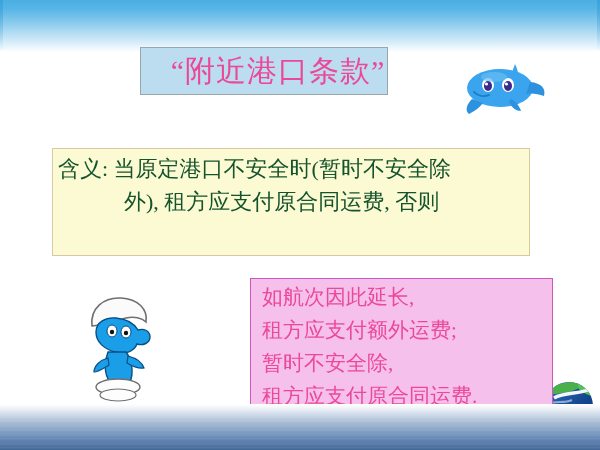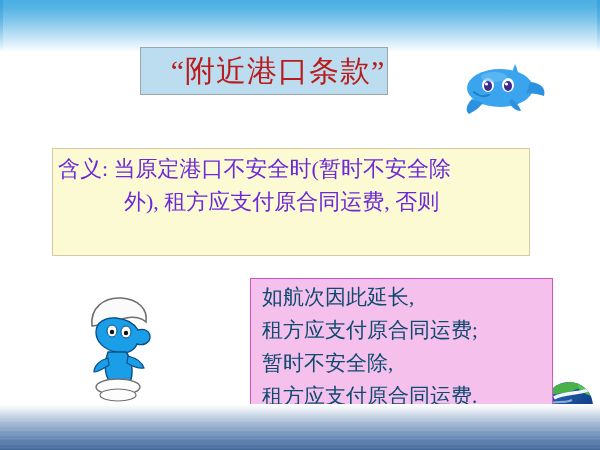--- a/index.html
+++ b/index.html
@@ -72,61 +72,61 @@
     border: 1px solid #9aa6ad;
     box-sizing: border-box;
   }
   .title-text {
     position: absolute;
     left: 148px; top: 45px;
     width: 260px;
     text-align: center;
     font-size: 30px;
     line-height: 52px;
-    color: #b91c1c;
+    color: #ec4899;
     white-space: nowrap;
     letter-spacing: 1px;
   }
 
   
   .def-box {
     position: absolute;
     left: 52px; top: 148px;
     width: 478px; height: 108px;
     background: #fbfad2;
     border: 1px solid #d9c9a0;
     box-sizing: border-box;
   }
   .def-text {
     position: absolute;
     left: 58px; top: 152px;
     width: 470px;
     font-size: 22px;
     line-height: 33px;
-    color: #6d28d9;
+    color: #14532d;
   }
   .def-text .ln { display: block; white-space: nowrap; }
   .def-text .ln.indent { padding-left: 66px; }
 
   
   .pink-box {
     position: absolute;
     left: 250px; top: 278px;
     width: 303px; height: 140px;
     background: #f5c0ec;
     border: 1px solid #cc58bb;
     box-sizing: border-box;
   }
   .pink-text {
     position: absolute;
     left: 262px; top: 281px;
     width: 290px;
     font-size: 21px;
     line-height: 33px;
-    color: #0c4a6e;
+    color: #ec4899;
   }
   .pink-text .ln { display: block; white-space: nowrap; }
 
   
   .dolphin { position: absolute; left: 452px; top: 58px; width: 96px; height: 62px; }
 
   
   .smurf { position: absolute; left: 74px; top: 292px; width: 96px; height: 112px; }
 
   
@@ -212,21 +212,21 @@
         <path d="M16 20 C26 14 40 16 50 12" stroke="#ffffff" stroke-width="3.4" fill="none" opacity=".95"></path>
       </g>
       <ellipse cx="31" cy="54" rx="26" ry="5" fill="none" stroke="#ffffff" stroke-width="1.6" opacity=".85"></ellipse>
       <ellipse cx="31" cy="57" rx="20" ry="3" fill="none" stroke="#dbe8f7" stroke-width="1.2" opacity=".7"></ellipse>
     </svg>
   </div>
 
   <div class="pink-box"></div>
   <div class="pink-text">
     <span class="ln">如航次因此延长,</span>
-    <span class="ln">租方应支付原合同运费;</span>
+    <span class="ln">租方应支付额外运费;</span>
     <span class="ln">暂时不安全除,</span>
     <span class="ln">租方应支付原合同运费.</span>
   </div>
 
   <div class="sea-band"></div>
   <div class="sea-shimmer"></div>
 
 </div>
 
 </body></html>

